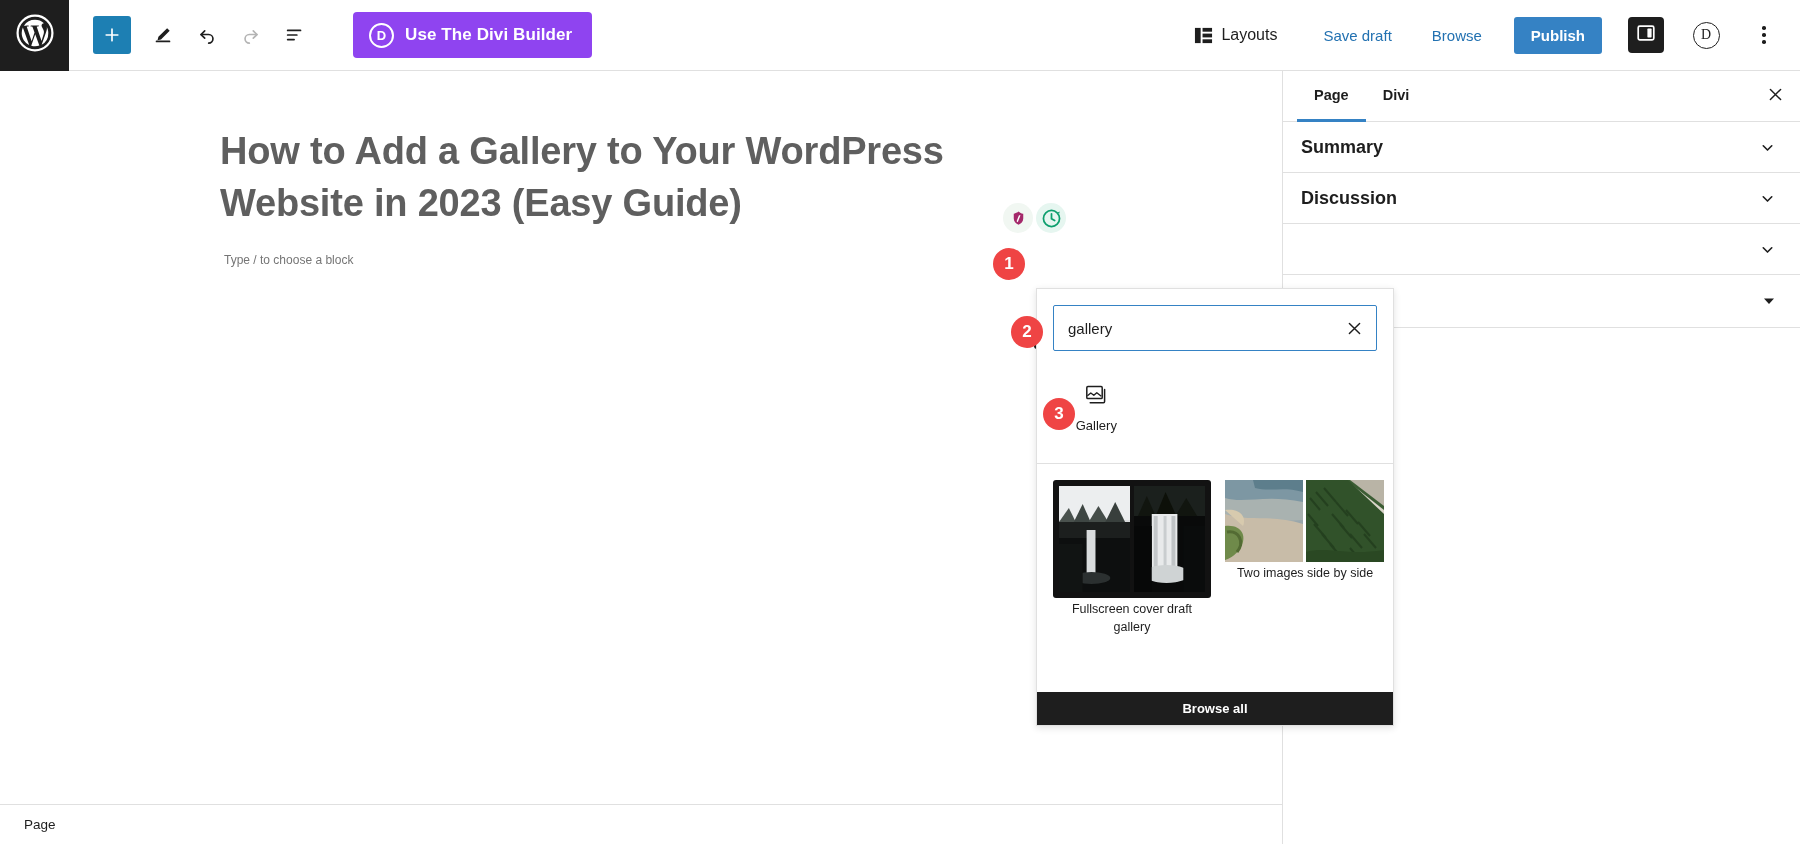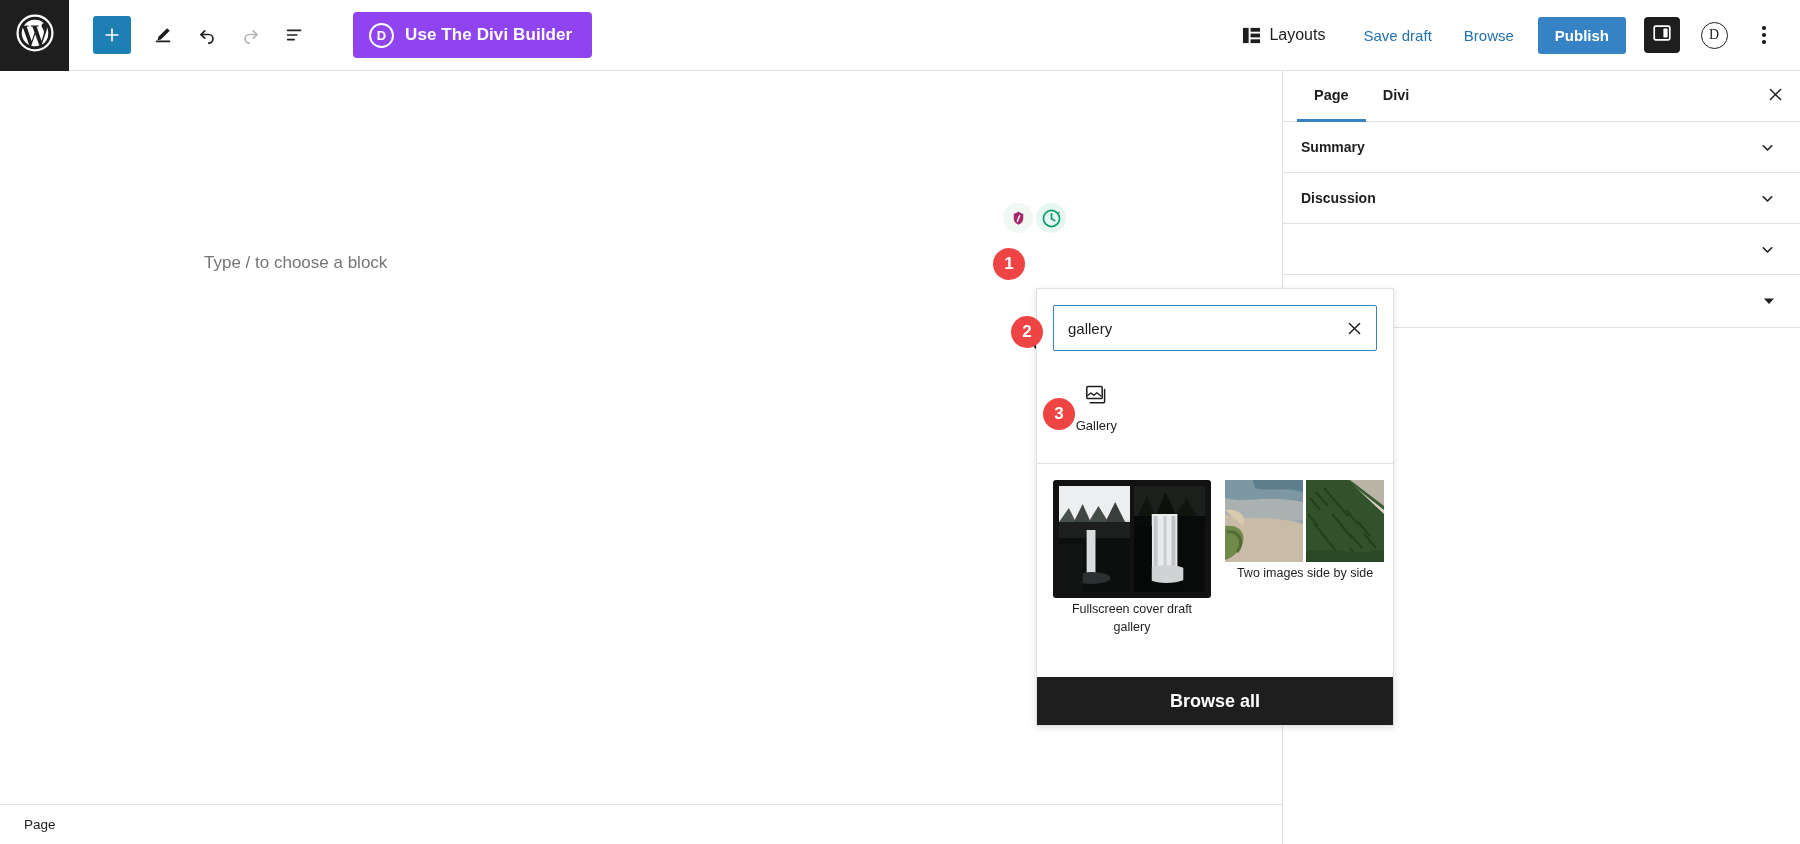--- a/index.html
+++ b/index.html
@@ -42,21 +42,21 @@
     padding: 0 20px 0 16px; cursor: pointer;
     font-size: 17px; font-weight: 700; letter-spacing: .1px;
   }
   .divi-btn .d-circle {
     width: 25px; height: 25px; border: 2px solid #fff; border-radius: 50%;
     display: flex; align-items: center; justify-content: center;
     font-size: 13px; font-weight: 700; line-height: 1;
   }
 
   .tb-right {
-    margin-left: auto; display: flex; align-items: center; gap: 4px; padding-right: 16px;
+    margin-left: auto; display: flex; align-items: center; gap: 12px; padding-right: 16px;
   }
   .layouts-btn {
     display: flex; align-items: center; gap: 8px; background: none; border: none;
     cursor: pointer; font-size: 16px; color: #1e1e1e; padding: 6px 10px; margin-right: 10px;
   }
   .layouts-icon { display: flex; }
   .link-btn {
     background: none; border: none; cursor: pointer;
     font-size: 15px; color: #2271b1; padding: 8px 14px;
   }
@@ -85,22 +85,22 @@
   .kebab-btn i { width: 3.5px; height: 3.5px; background: #1e1e1e; border-radius: 50%; display: block; }
 
   
   .canvas { position: absolute; top: 71px; left: 0; width: 1282px; height: 773px; background: #fff; }
   .post-title {
     position: absolute; left: 220px; top: 54px; width: 800px;
     font-size: 38px; font-weight: 700; color: #5f5f5f; line-height: 1.38;
     letter-spacing: -0.2px;
   }
   .para-placeholder {
-    position: absolute; left: 204px; top: 182px;
-    font-size: 17px; color: #757575;
+    position: absolute; left: 224px; top: 182px;
+    font-size: 12px; color: #757575;
   }
 
   
   .seo-icons { position: absolute; left: 1003px; top: 132px; display: flex; align-items: center; gap: 3px; }
   .seo-i { width: 30px; height: 30px; border-radius: 50%; display:flex; align-items:center; justify-content:center; }
   .seo-i.yoast { background: #f1f7f2; }
   .seo-i.rank  { background: #e6f6f0; }
 
   
   .inserter-plus {
@@ -163,22 +163,22 @@
     font-size: 12.5px; color: #1e1e1e; text-align: center;
     margin-top: 2px; line-height: 1.45; max-width: 160px;
   }
   .thumb-fullscreen {
     width: 158px; height: 118px; background: #121212; border-radius: 3px;
     padding: 6px; display: flex; gap: 4px; overflow: hidden;
   }
   .thumb-two { width: 160px; height: 82px; display: flex; gap: 3px; overflow: hidden; }
 
   .browse-all {
-    height: 48px; background: #1e1e1e; color: #fff; border: none; cursor: pointer;
-    font-size: 18px; font-weight: 600; display:flex; align-items:center; justify-content:center;
+    height: 33px; background: #1e1e1e; color: #fff; border: none; cursor: pointer;
+    font-size: 13px; font-weight: 600; display:flex; align-items:center; justify-content:center;
     width: 100%;
   }
 
   
   .settings-sidebar {
     position: absolute; top: 71px; right: 0; width: 518px; height: 773px;
     background: #fff; border-left: 1px solid #e0e0e0; z-index: 20;
   }
   .ss-tabs {
     height: 51px; display: flex; align-items: stretch; border-bottom: 1px solid #e0e0e0;
@@ -191,21 +191,21 @@
   }
   .ss-tab.active { border-bottom-color: #3582c4; }
   .ss-close {
     margin-left: auto; width: 50px; display: flex; align-items: center; justify-content: center;
     cursor: pointer; color: #1e1e1e;
   }
   .ss-row {
     height: 51px; display: flex; align-items: center; justify-content: space-between;
     padding: 0 24px 0 18px; border-bottom: 1px solid #e0e0e0; cursor: pointer;
   }
-  .ss-row .ss-label { font-size: 14px; font-weight: 700; color: #1e1e1e; }
+  .ss-row .ss-label { font-size: 18px; font-weight: 700; color: #1e1e1e; }
   .ss-row .chev { color: #1e1e1e; display: flex; }
   .ss-row.divi-row { height: 53px; }
   .ss-row.divi-row .ss-label { font-weight: 400; font-size: 15px; }
 
   
   .bottombar {
     position: absolute; bottom: 0; left: 0; width: 1282px; height: 40px;
     border-top: 1px solid #e0e0e0; background: #fff;
     display: flex; align-items: center; padding-left: 24px;
     font-size: 13.5px; color: #1e1e1e;
@@ -296,20 +296,21 @@
       <div class="kebab-btn">
         <i></i>
           <i></i>
           <i></i>
       </div>
     </div>
   </div>
 
   <div class="canvas">
 
+    <div class="post-title">How to Add a Gallery to Your WordPress Website in 2023 (Easy Guide)</div>
 
     <div class="para-placeholder">Type / to choose a block</div>
 
     <div class="seo-icons">
       <span class="seo-i yoast">
         <svg width="19" height="19" viewBox="0 0 24 24" fill="none">
           <path d="M12 3c3 2.4 6 3 6 3v6c0 4-3 6.5-6 7.8C9 18.5 6 16 6 12V6s3-.6 6-3Z" fill="#a4286a"></path>
           <path d="M9.6 15.6 12.6 8h1.9l-3.4 8.6a3 3 0 0 1-1.5-1Z" fill="#fff"></path>
         </svg>
       </span>

